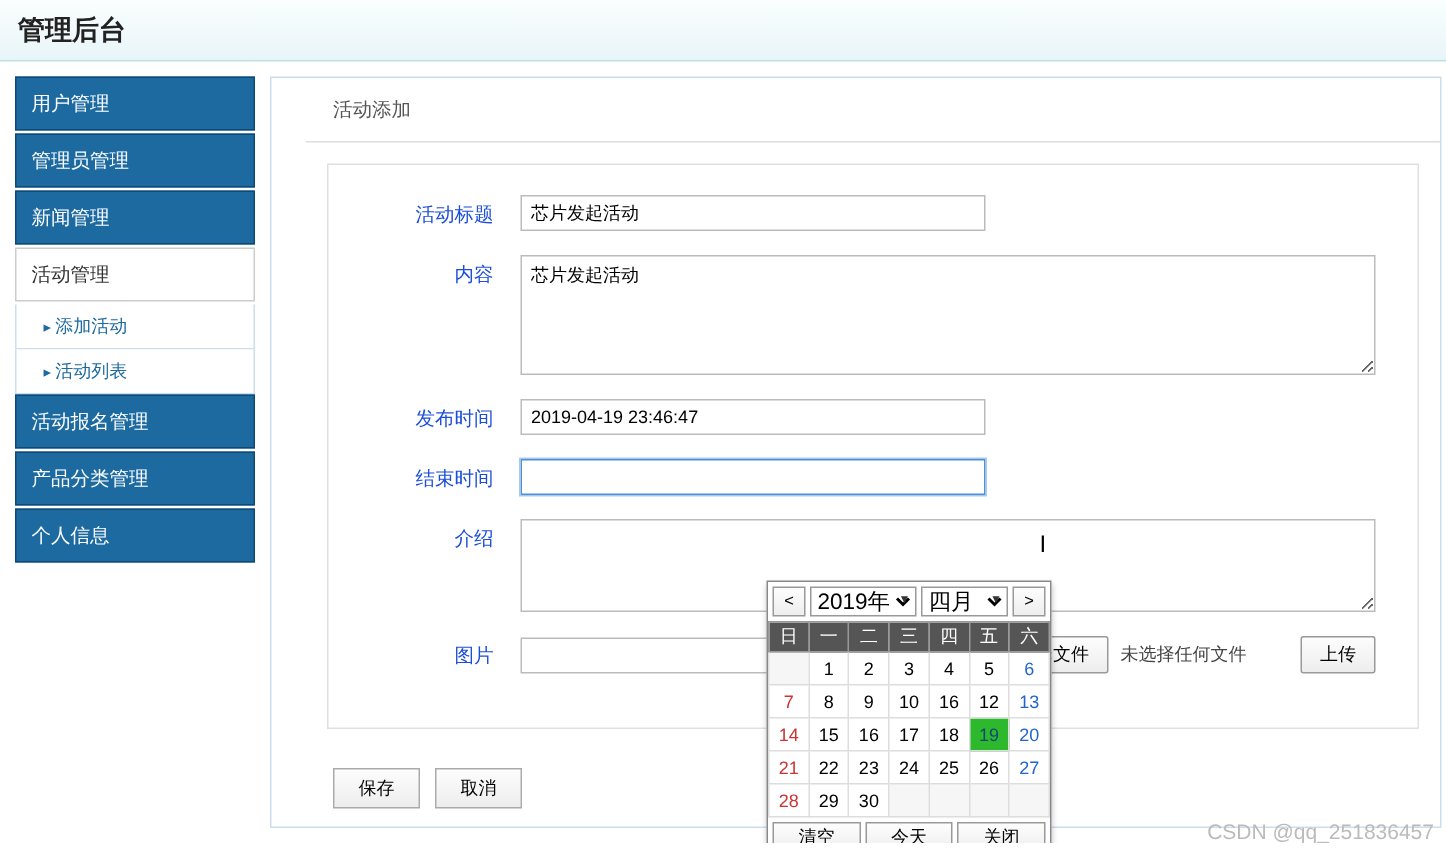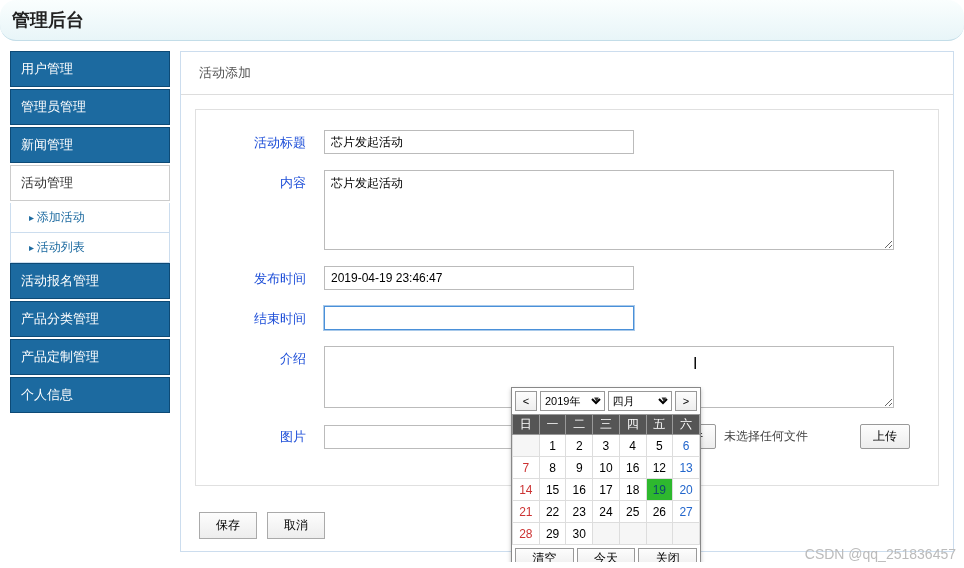--- a/index.html
+++ b/index.html
@@ -1,45 +1,45 @@
 <!DOCTYPE html>
 <html><head>
   <meta charset="utf-8">
   <style>
     * { margin: 0; padding: 0; box-sizing: border-box; font-family: "Microsoft YaHei", Arial, sans-serif; }
     body { background: #fff; font-size: 13px; }
-    .header { background: linear-gradient(#fafefe, #e8f5f8); border-bottom: 1px solid #c3dde8; padding: 8px 12px; border-radius: 16px; }
+    .header { background: linear-gradient(#fafefe, #e8f5f8); border-bottom: 1px solid #c3dde8; padding: 8px 12px; }
     .header h1 { font-size: 18px; font-weight: bold; color: #222; }
     .container { display: flex; padding: 10px; gap: 10px; }
     .sidebar { width: 160px; flex-shrink: 0; }
     .menu-item { background: #1c6aa0; color: #fff; padding: 8px 10px; border: 1px solid #0d4a76; margin-bottom: 2px; cursor: pointer; font-size: 13px; font-family: Liberation Serif, serif; }
     .menu-item.active { background: #fff; color: #333; border: 1px solid #ccc; }
     .submenu { background: #fff; border: 1px solid #cde; border-top: none; padding: 6px 10px 6px 18px; font-size: 12px; color: #1c6aa0; cursor: pointer; }
     .submenu::before { content: "▸ "; color: #1c6aa0; font-size: 10px; }
-    .main { flex: 1; border: 1px solid #cde; min-height: 500px; position: relative; }
+    .main { flex: 1; border: 1px solid #cde; min-height: 500px; position: relative; padding-left: 23px; }
     .panel-title { background: #fff; padding: 12px 18px; border-bottom: 1px solid #ddd; font-size: 13px; color: #555; }
     .form-area { padding: 20px 28px; border: 1px solid #e0e0e0; margin: 14px; }
     .form-row { display: flex; align-items: flex-start; margin-bottom: 16px; }
     .form-label { width: 100px; text-align: right; padding-right: 18px; padding-top: 4px; color: #1d4ed8; }
     .form-input { width: 310px; height: 24px; border: 1px solid #bbb; padding: 2px 6px; font-size: 12px; }
     .form-input.focused { border: 1px solid #4a90d9; outline: 1px solid #a8c9ea; }
     .form-textarea { width: 570px; height: 80px; border: 1px solid #bbb; padding: 4px 6px; font-size: 12px; resize: both; }
     .file-row { display: flex; align-items: center; gap: 8px; }
     .btn { background: linear-gradient(#fdfdfd,#ededed); border: 1px solid #999; padding: 3px 12px; font-size: 12px; cursor: pointer; border-radius: 2px; }
     .file-text { color: #444; font-size: 12px; }
     .btn-row { padding: 12px 18px; display: flex; gap: 10px; }
     .action-btn { background: linear-gradient(#fdfdfd,#ededed); border: 1px solid #aaa; padding: 4px 16px; font-size: 12px; cursor: pointer; }
     .img-placeholder { width: 310px; height: 24px; border: 1px solid #bbb; }
     .upload-btn { margin-left: auto; }
 
     
     .calendar { position: absolute; left: 330px; top: 335px; width: 190px; background: #fff; border: 1px solid #888; box-shadow: 0 2px 4px rgba(0,0,0,.25); z-index: 100; }
     .cal-head { display: flex; padding: 3px; gap: 3px; align-items: center; }
     .cal-nav { width: 22px; height: 20px; border: 1px solid #999; background: linear-gradient(#fdfdfd,#eee); font-size: 11px; cursor: pointer; text-align:center; line-height:18px; }
-    .cal-sel { flex: 1; height: 20px; border: 1px solid #999; font-size: 11px; background:#fff; }
+    .cal-sel { flex: 1; height: 20px; border: 1px solid #999; font-size: 15px; background:#fff; }
     .cal-sel-wrap { position:relative; flex:1; display:flex; }
     .cal-sel-wrap::after { content:"▼"; position:absolute; right:4px; top:4px; font-size:8px; pointer-events:none; color:#333;}
     .cal-grid { border-collapse: collapse; width: 100%; }
     .cal-grid th { background: #555; color: #fff; font-weight: normal; font-size: 12px; height: 20px; border: 1px solid #999; }
     .cal-grid td { height: 22px; text-align: center; border: 1px solid #ddd; font-size: 12px; cursor: pointer; }
     .cal-grid td.sun { color: #c33; }
     .cal-grid td.sat { color: #26c; }
     .cal-grid td.today { background: #2eb82e; color: #0c4a6e; }
     .cal-grid td.empty { background: #f6f6f6; cursor: default; }
     .cal-foot { display: flex; padding: 3px; gap: 3px; }
@@ -57,21 +57,20 @@
 <div class="container">
   <div class="sidebar">
     <div class="menu-item">用户管理</div>
     <div class="menu-item">管理员管理</div>
     <div class="menu-item">新闻管理</div>
     <div class="menu-item active">活动管理</div>
     <div class="submenu">添加活动</div>
     <div class="submenu">活动列表</div>
     <div class="menu-item">活动报名管理</div>
     <div class="menu-item">产品分类管理</div>
-    <div class="menu-item">产品定制管理</div>
     <div class="menu-item">个人信息</div>
   </div>
 
   <div class="main">
     <div class="panel-title">活动添加</div>
 
     <div class="form-area">
       <div class="form-row">
         <div class="form-label">活动标题</div>
         <input class="form-input" value="芯片发起活动" style="">

